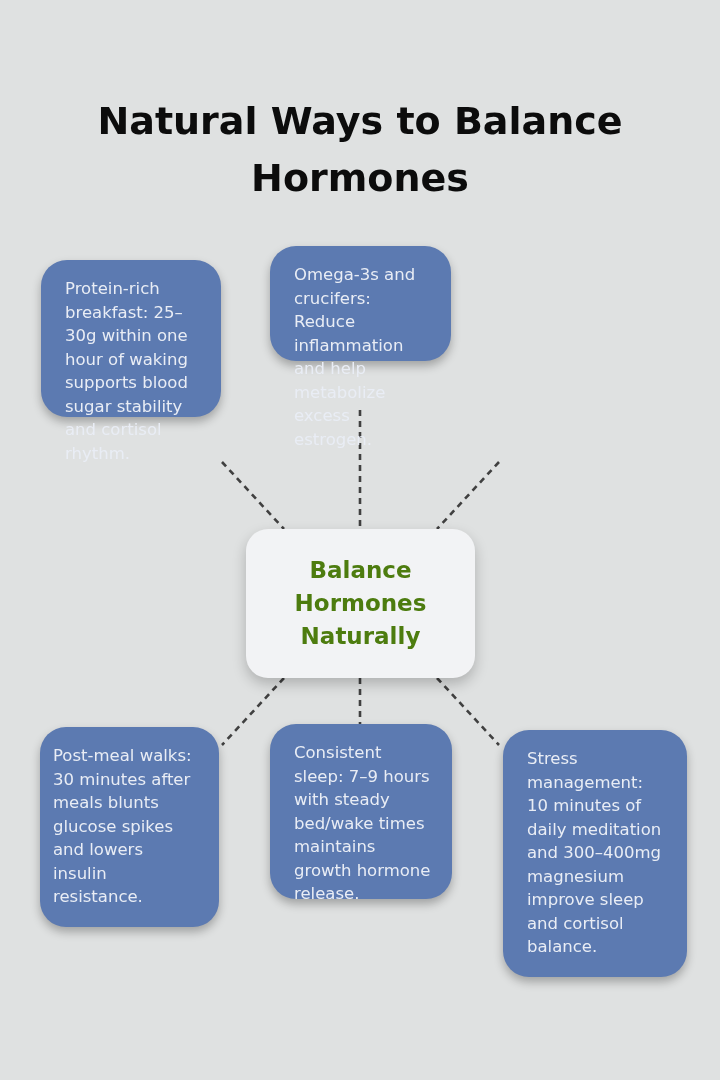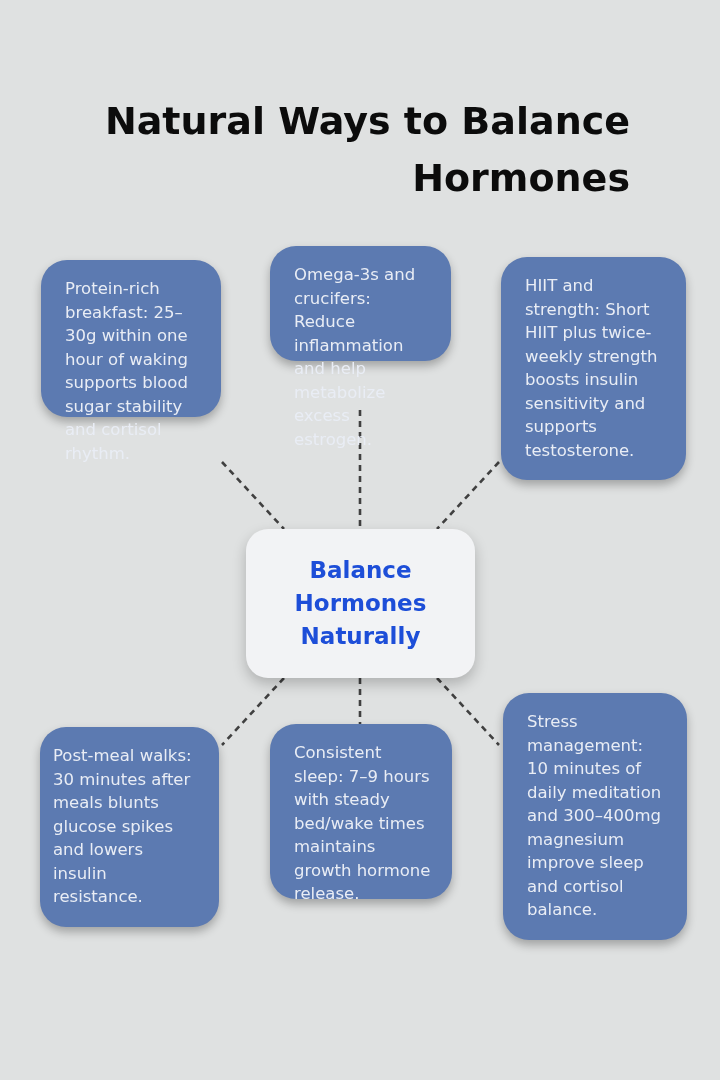--- a/index.html
+++ b/index.html
@@ -14,21 +14,21 @@
     width: 720px;
     height: 1080px;
     background: #dfe1e1;
     overflow: hidden;
   }
   .title {
     position: absolute;
     top: 68px;
     left: 0;
     width: 720px;
-    text-align: right;
+    text-align: center;
     font-size: 38px;
     line-height: 57px;
     font-weight: 800;
     color: #0c0c0c;
     letter-spacing: 0px;
     padding: 0 90px;
     box-sizing: border-box;
   }
   .connectors {
     position: absolute;
@@ -47,38 +47,38 @@
     padding: 17px 20px 14px 24px;
     font-size: 16.5px;
     line-height: 23.5px;
     box-shadow: 0 5px 10px rgba(0,0,0,0.28);
   }
   .node-top-left    { left: 41px;  top: 260px; width: 180px; height: 157px; }
   .node-top-middle  { left: 270px; top: 246px; width: 181px; height: 115px; }
   .node-top-right   { left: 501px; top: 257px; width: 185px; height: 223px; }
   .node-bottom-left { left: 40px;  top: 727px; width: 179px; height: 200px; padding-left: 13px; }
   .node-bottom-middle { left: 270px; top: 724px; width: 182px; height: 175px; }
-  .node-bottom-right  { left: 503px; top: 693px; width: 184px; height: 247px; }
+  .node-bottom-right  { left: 503px; top: 730px; width: 184px; height: 247px; }
   .center-node {
     position: absolute;
     left: 246px;
     top: 529px;
     width: 229px;
     height: 149px;
     background: #f2f3f5;
     border-radius: 22px;
     box-shadow: 0 6px 14px rgba(0,0,0,0.22);
     display: flex;
     align-items: center;
     justify-content: center;
     text-align: center;
     font-size: 23px;
     line-height: 33px;
     font-weight: 800;
-    color: #1d4ed8;
+    color: #4d7c0f;
     padding: 0 32px;
     box-sizing: border-box;
   }
 </style>
 </head>
 <body>
 
 <div class="canvas">
 
   <h1 class="title">Natural Ways to Balance Hormones</h1>
@@ -95,23 +95,20 @@
   </svg>
 
   <div class="node node-top-left">
     <span>Protein-rich breakfast: 25–30g within one hour of waking supports blood sugar stability and cortisol rhythm.</span>
   </div>
 
   <div class="node node-top-middle">
     <span>Omega-3s and crucifers: Reduce inflammation and help metabolize excess estrogen.</span>
   </div>
 
-  <div class="node node-top-right">
-    <span>HIIT and strength: Short HIIT plus twice-weekly strength boosts insulin sensitivity and supports testosterone.</span>
-  </div>
 
   <div class="center-node">
     <span>Balance Hormones Naturally</span>
   </div>
 
   <div class="node node-bottom-left">
     <span>Post-meal walks: 30 minutes after meals blunts glucose spikes and lowers insulin resistance.</span>
   </div>
 
   <div class="node node-bottom-middle">

